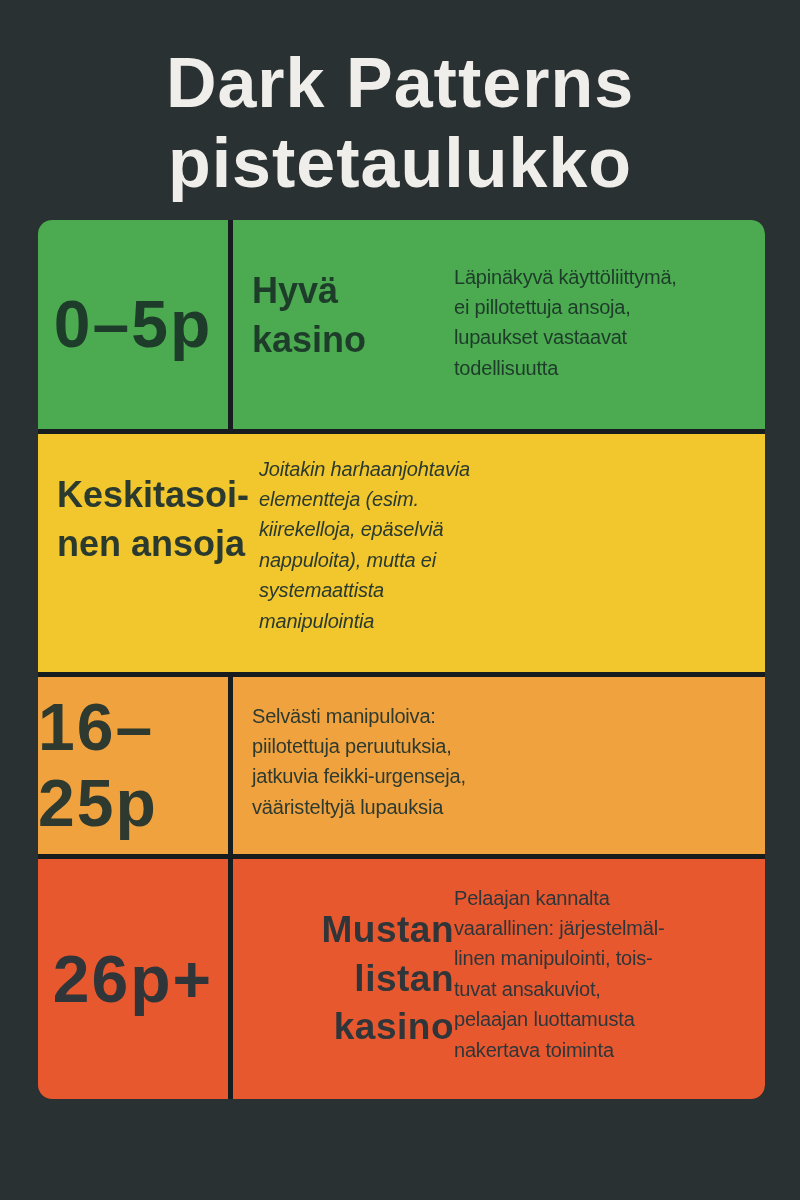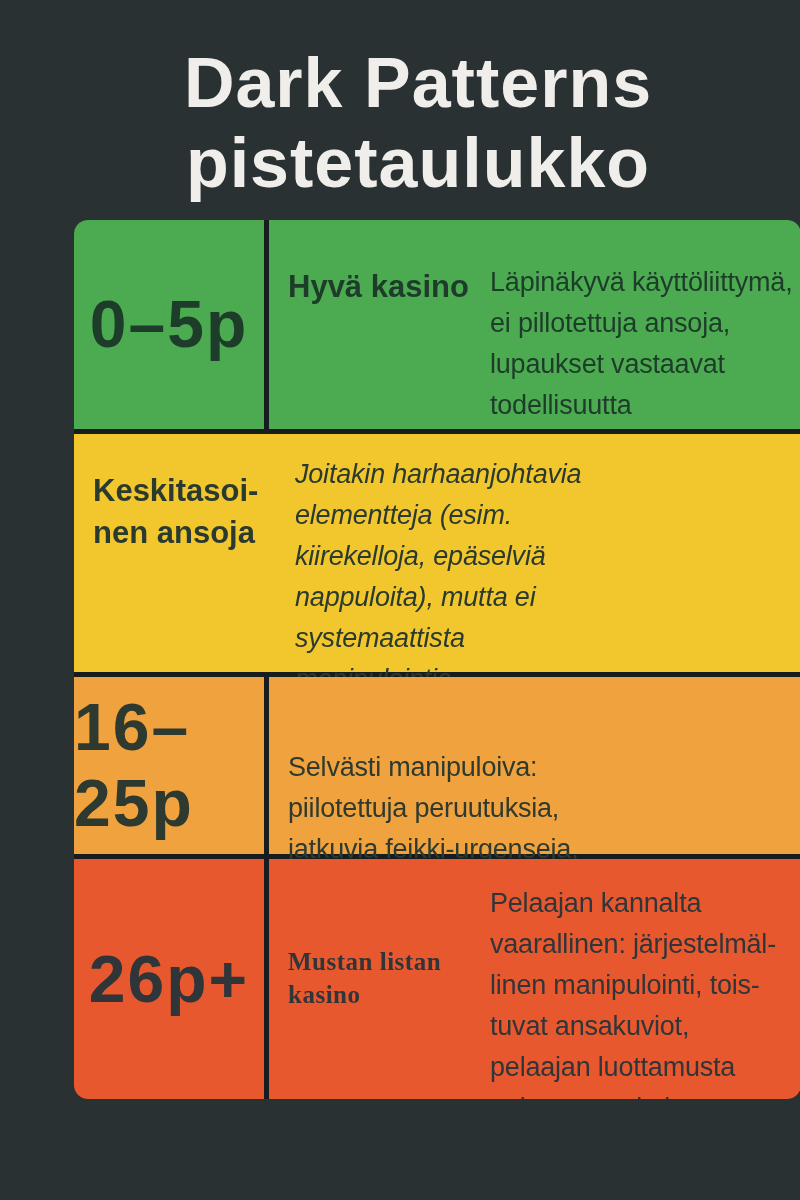--- a/index.html
+++ b/index.html
@@ -6,21 +6,20 @@
   html, body {
     width: 800px;
     background: #2a3132;
     font-family: "Liberation Sans", "DejaVu Sans", sans-serif;
   }
   .page {
     width: 800px;
     height: 1200px;
     background: #2a3132;
     overflow: hidden;
-    padding-left: 36px;
   }
   .title {
     margin-top: 44px;
     text-align: center;
     color: #f0eeea;
     font-size: 70px;
     font-weight: 700;
     line-height: 1.14;
     letter-spacing: 1px;
     white-space: pre-line;
@@ -52,52 +51,51 @@
     letter-spacing: 2px;
   }
   .content {
     flex: 1;
     display: flex;
     padding-left: 19px;
   }
   .label {
     width: 202px;
     flex: 0 0 202px;
-    font-size: 31px;
+    font-size: 36px;
     font-weight: 700;
     line-height: 1.38;
     white-space: pre-line;
   }
   .desc {
     flex: 1;
-    font-size: 27px;
+    font-size: 20px;
     line-height: 1.52;
     letter-spacing: -0.2px;
     white-space: pre;
     padding-right: 6px;
   }
   
   .row-0 { height: 209px; }
   .row-1 { height: 238px; }
   .row-2 { height: 177px; }
   .row-3 { height: 240px; }
   .row-0 .label { padding-top: 46px; }
   .row-0 .desc  { padding-top: 42px; }
   .row-1 .label { padding-top: 36px; }
   .row-1 .desc  { padding-top: 20px; font-style: italic; }
   .row-2 .label { padding-top: 26px; }
-  .row-2 .desc  { padding-top: 24px; margin-top: 46px; }
+  .row-2 .desc  { padding-top: 24px; }
   .row-3 .label {
     padding-top: 0;
-    font-size: 25px;
+    font-size: 37px;
     line-height: 1.3;
     align-self: center;
-    text-align: left;
+    text-align: right;
     letter-spacing: 0.5px;
-    font-family: Liberation Serif, serif;
   }
   .row-3 .desc  { padding-top: 24px; }
 </style>
 </head>
 <body>
 
 <div class="page">
 
   <h1 class="title">Dark Patterns
 pistetaulukko</h1>

